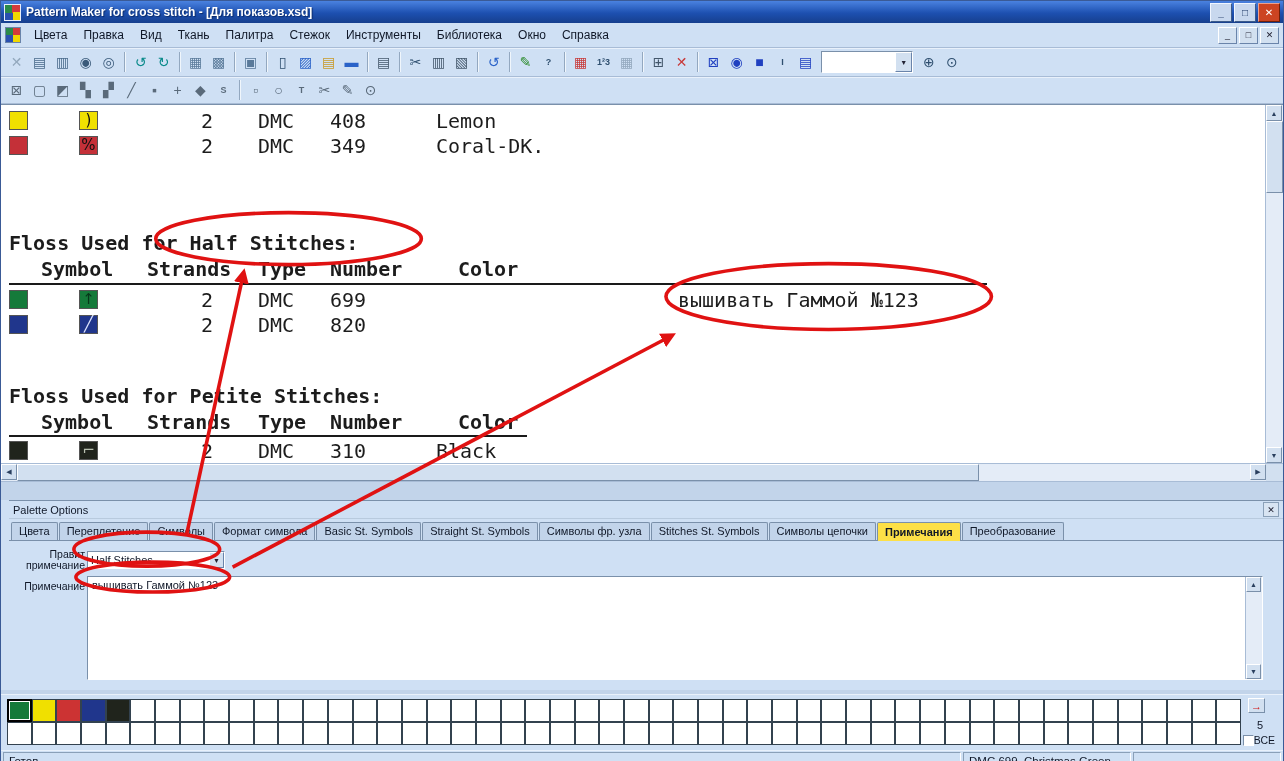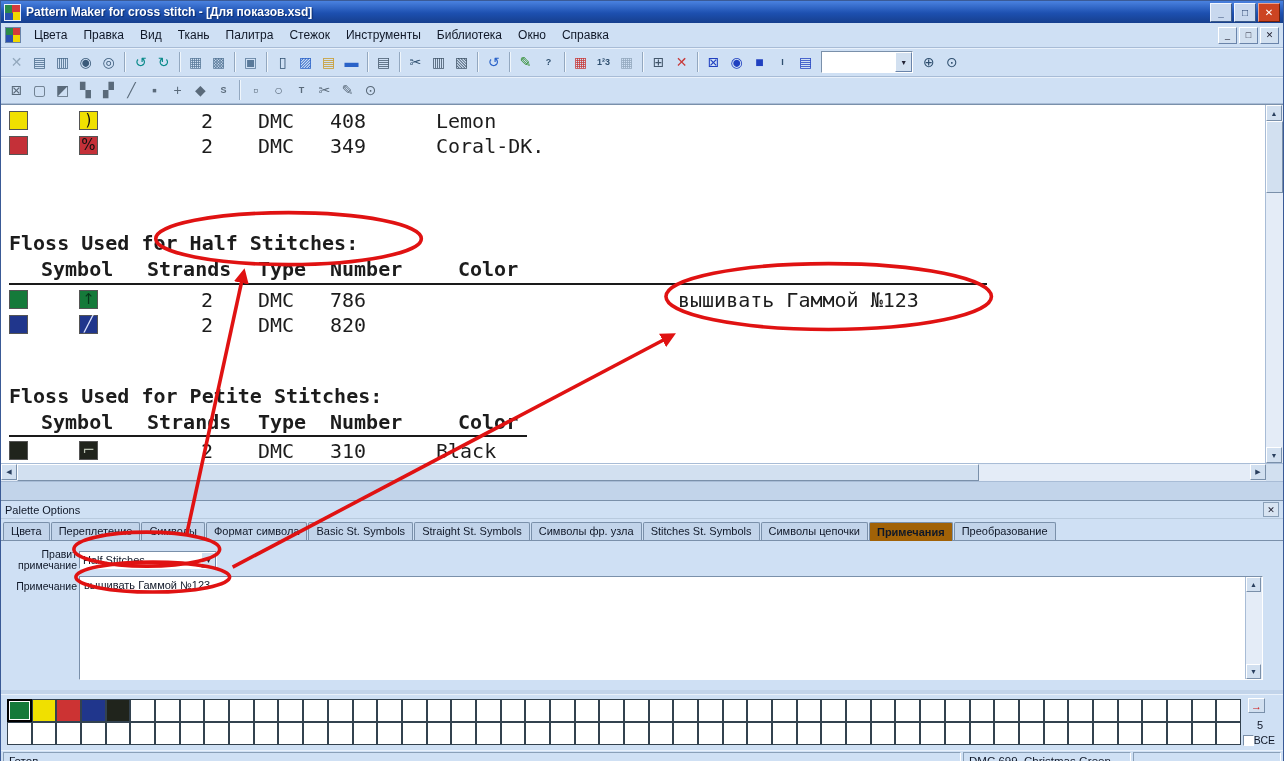--- a/index.html
+++ b/index.html
@@ -55,26 +55,26 @@
   .sb-track{flex:1;position:relative;}
   .sb-thumb{position:absolute;background:#d2e0f0;border:1px solid;border-color:#fff #7a90aa #7a90aa #fff;box-sizing:border-box;}
   .sb-thumb.v{left:0;right:0;top:0;height:72px;}
   .sb-thumb.h{top:0;bottom:0;left:0;width:78%;}
   .sb-corner{flex:0 0 17px;background:#d2e0f0;}
 
   
   .gap-band{flex:0 0 18px;background:#c2d4ea;border-top:1px solid #a8bcd6;}
 
   
-  .po{flex:0 0 189px;background:#cfe0f4;border-top:1px solid #7a90aa;display:flex;flex-direction:column;}
+  .po{flex:0 0 189px;background:#cfe0f4;border-top:1px solid #7a90aa;display:flex;flex-direction:column;margin-left:8px;}
   .po-header{flex:0 0 17px;display:flex;align-items:center;font-size:11px;color:#101828;padding:0 4px;border-bottom:1px solid #b8cade;}
   .po-close{margin-left:auto;width:14px;height:13px;border:1px solid #8aa0b8;background:#d8e4f2;display:flex;align-items:center;justify-content:center;font-size:9px;color:#223;}
   .po-tabs{flex:0 0 21px;display:flex;align-items:flex-end;padding:0 2px;border-bottom:1px solid #7a90aa;}
   .tab{font-size:11px;color:#101828;background:#c2d4ea;border:1px solid #7a90aa;border-bottom:none;padding:2px 7px 3px;margin-right:1px;white-space:nowrap;border-radius:2px 2px 0 0;}
-  .tab.active{background:#a16207;position:relative;top:1px;padding-top:3px;font-weight:bold;}
+  .tab.active{background:#fde047;position:relative;top:1px;padding-top:3px;font-weight:bold;}
   .po-body{flex:1;position:relative;background:#cfe0f4;}
   .po-label{position:absolute;left:4px;width:72px;text-align:right;font-size:10.5px;line-height:11px;color:#101828;}
   .po-label.l1{top:8px;} .po-label.l2{top:40px;}
   .combo{position:absolute;left:78px;top:10px;width:138px;height:18px;background:#fff;border:1px solid;border-color:#7a90aa #fff #fff #7a90aa;display:flex;align-items:center;box-sizing:border-box;}
   .combo .combo-value{flex:1;font-size:11px;padding:0 3px;color:#101828;white-space:nowrap;overflow:hidden;}
   .combo .combo-btn{flex:0 0 15px;height:16px;background:#d2e0f0;border:1px solid;border-color:#fff #6a84aa #6a84aa #fff;font-size:7px;display:flex;align-items:center;justify-content:center;color:#223;box-sizing:border-box;}
   .note-area{position:absolute;left:78px;top:35px;right:20px;bottom:10px;background:#fff;border:1px solid;border-color:#7a90aa #fff #fff #7a90aa;box-sizing:border-box;}
   .note-text{position:absolute;left:4px;top:2px;font-size:11px;color:#101828;white-space:nowrap;}
   .note-scroll{position:absolute;top:0;bottom:0;right:0;width:16px;background:#e4ecf7;border-left:1px solid #a8bcd6;display:flex;flex-direction:column;}
 
@@ -244,21 +244,21 @@
         </div>
         <div class="underline" style="top:178px;width:978px"></div>
 
         <div class="doc-row" style="top:182px">
           <span class="csq" style="background: rgb(21, 122, 58);"></span>
           <span class="ssq" style="background: rgb(21, 122, 58);">
               <i style="color: rgb(6, 55, 26);">↑</i>
             </span>
           <span class="c-str">2</span>
           <span class="c-type">DMC</span>
-          <span class="c-num">786</span>
+          <span class="c-num">699</span>
           <span class="c-note">вышивать Гаммой №123</span>
         </div>
         <div class="doc-row" style="top:207px">
           <span class="csq" style="background: rgb(32, 54, 140);"></span>
           <span class="ssq" style="background: rgb(32, 54, 140);">
               <i style="color: rgb(223, 230, 255);">╱</i>
             </span>
           <span class="c-str">2</span>
           <span class="c-type">DMC</span>
           <span class="c-num">820</span>

